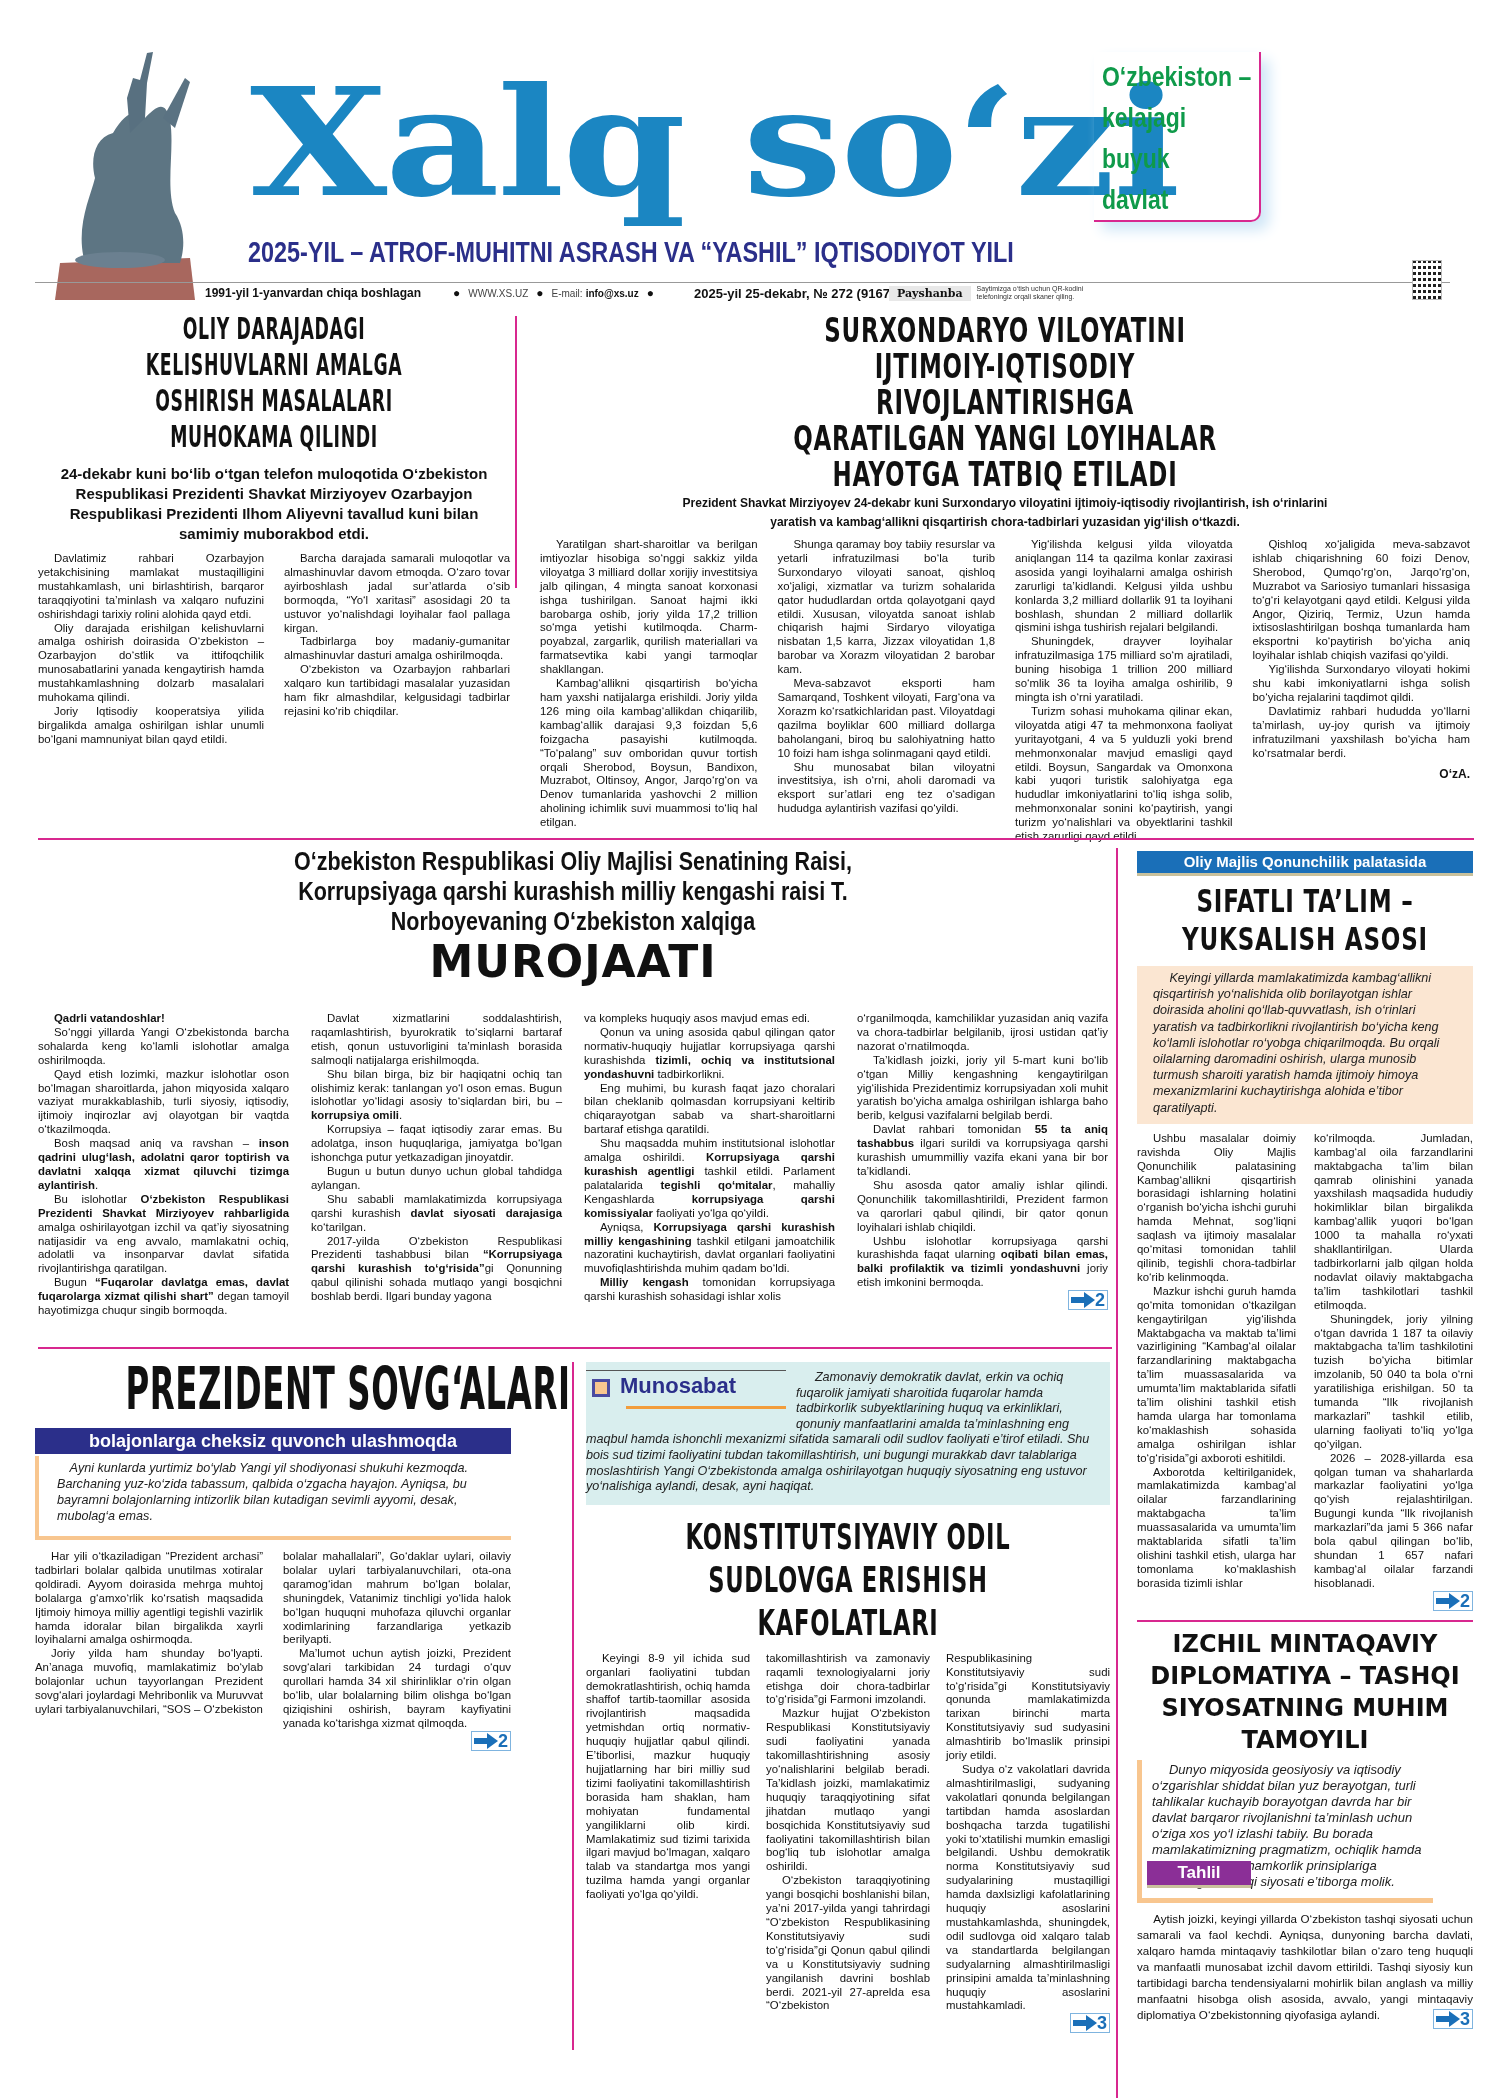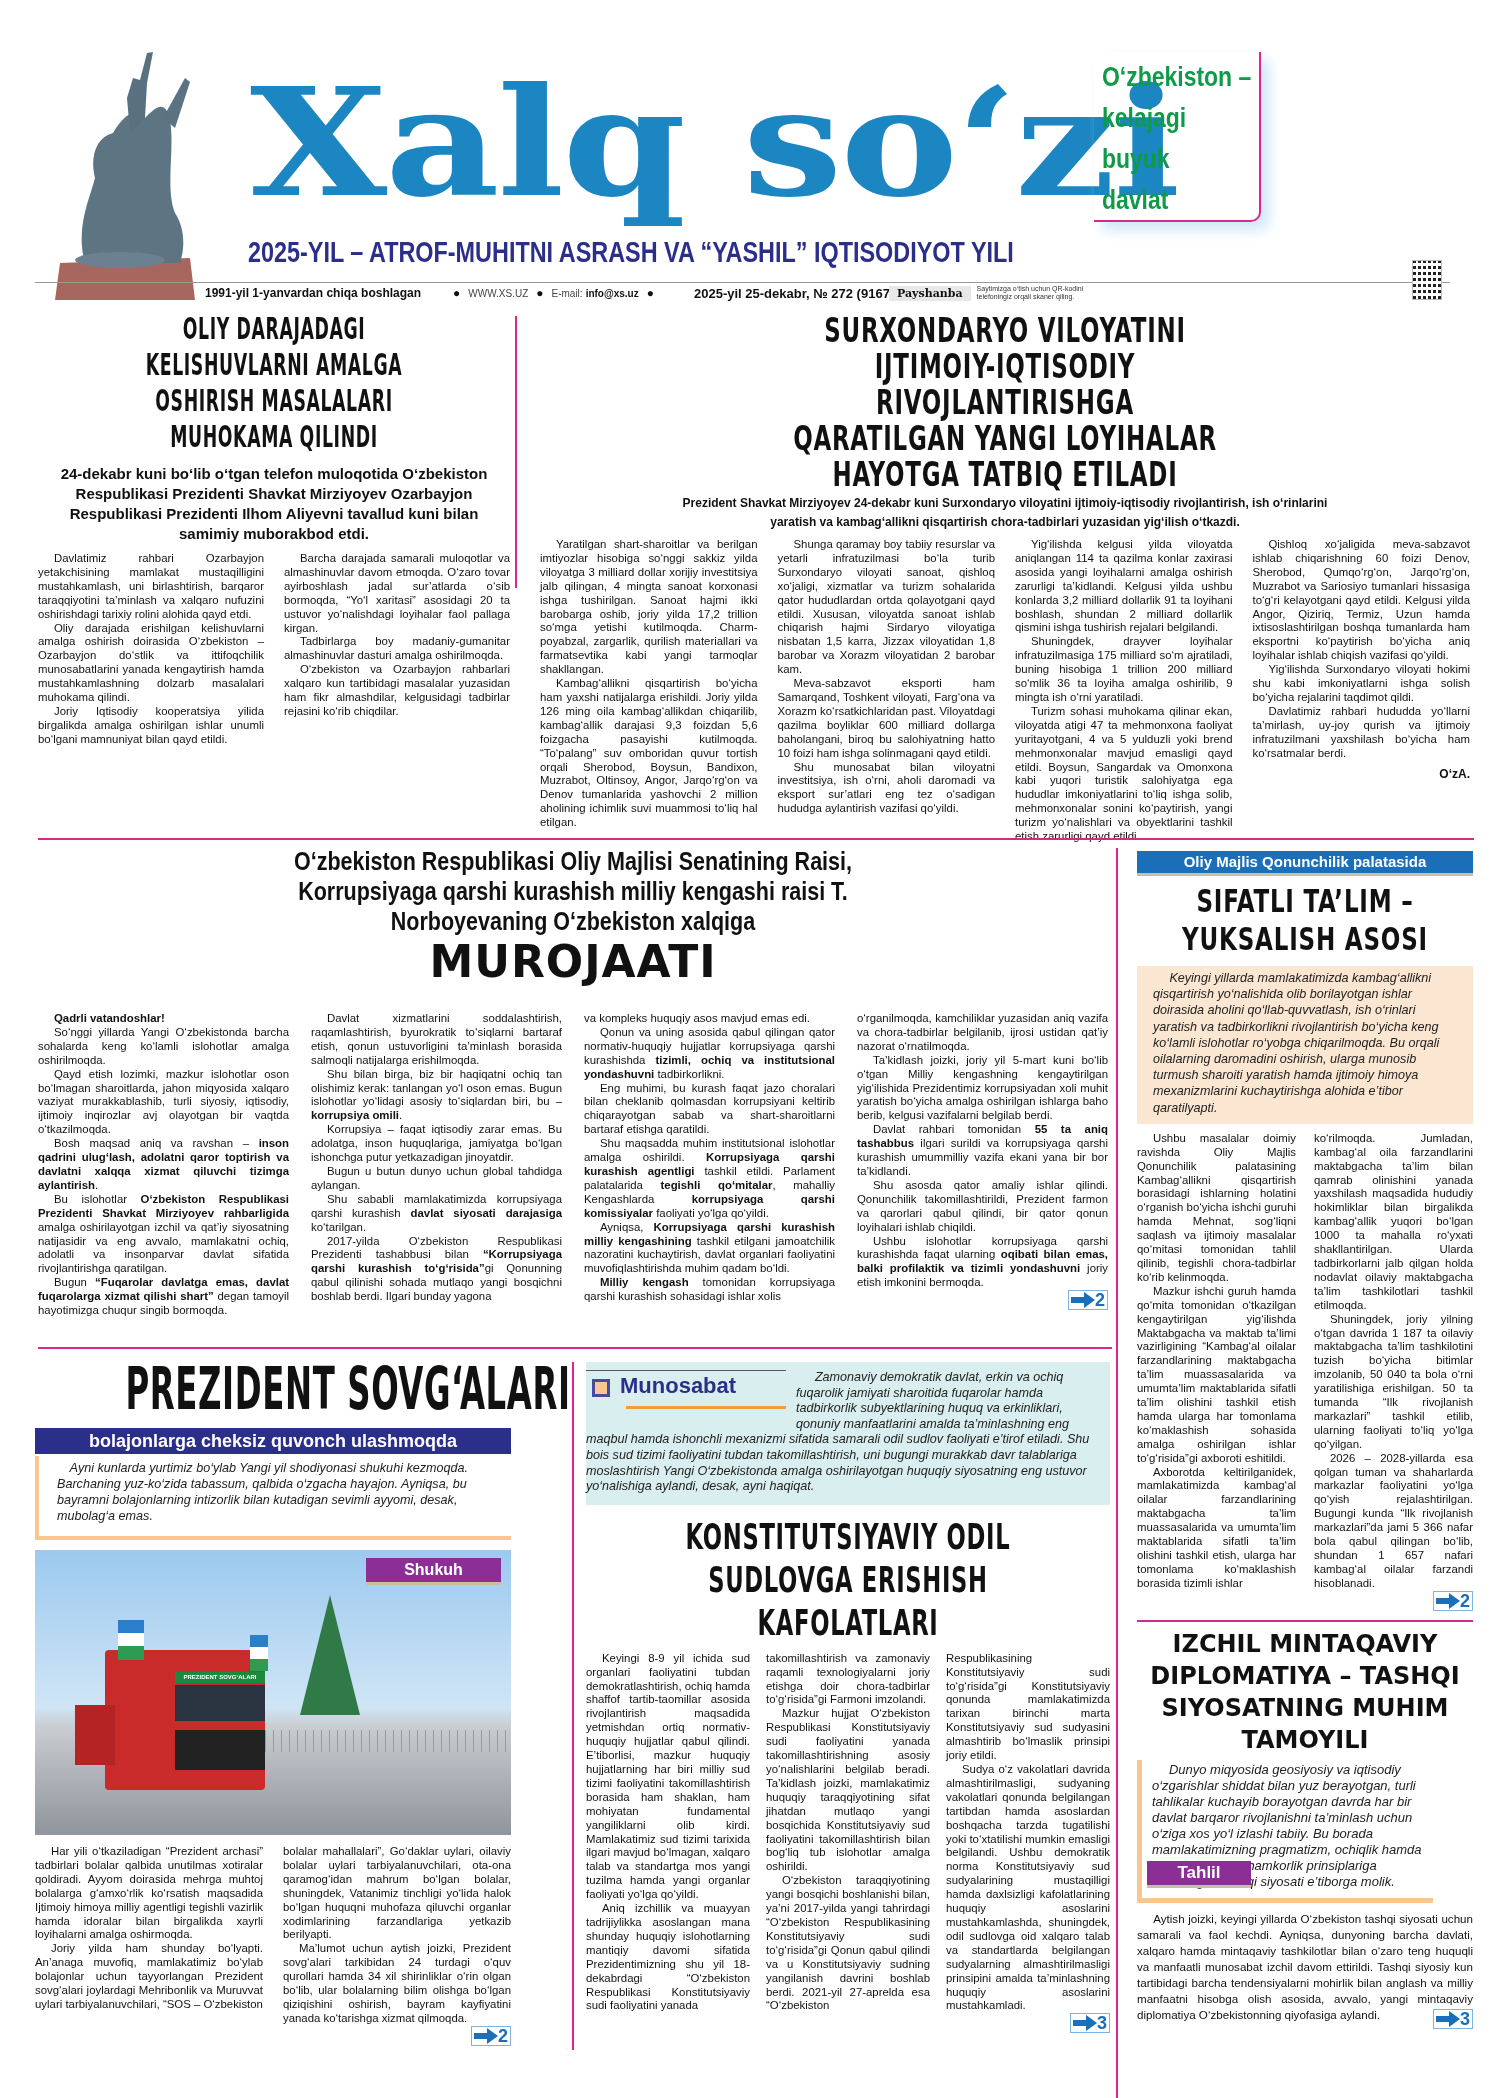--- a/index.html
+++ b/index.html
@@ -178,34 +178,20 @@
   </div>
 </section>
 
 <div class="abs pink-h" style="left:38px;top:1347px;width:1074px"></div>
 <div class="abs pink-h" style="left:1137px;top:1620px;width:336px"></div>
 
 <section class="abs" style="left:35px;top:1356px;width:476px">
   <h1 class="hed" style="font-size:58px;line-height:66px;transform:scaleX(0.62);white-space:nowrap">Prezident sovg‘alari</h1>
   <div style="background:#2b2f8a;color:#fff;font-weight:bold;font-size:18px;line-height:26px;text-align:center;margin-top:6px">bolajonlarga cheksiz quvonch ulashmoqda</div>
   <p style="font-style:italic;font-size:12.6px;line-height:16px;padding:4px 8px 12px 18px;text-indent:1em;border-left:4px solid #f8c68f;border-bottom:4px solid #f8c68f;width:360px;width:100%;margin-top:2px;color:#222">Ayni kunlarda yurtimiz bo‘ylab Yangi yil shodiyonasi shukuhi kezmoqda. Barchaning yuz-ko‘zida tabassum, qalbida o‘zgacha hayajon. Ayniqsa, bu bayramni bolajonlarning intizorlik bilan kutadigan sevimli ayyomi, desak, mubolag‘a emas.</p>
-  <div style="position:relative;margin-top:10px;height:285px;background:linear-gradient(180deg,#9cc9ef 0%,#cfe5f6 55%,#c9ccd0 62%,#8f959c 100%);overflow:hidden">
-    <div style="position:absolute;right:10px;top:8px;width:135px;background:#8b2f97;color:#fff;font-weight:bold;font-size:16px;text-align:center;line-height:24px;border-bottom:3px solid #c9c19c">Shukuh</div>
-    <svg viewBox="0 0 100 200" style="position:absolute;left:265px;top:20px;width:60px;height:170px">
-        <polygon points="50,0 100,200 0,200" fill="#2f7a46"></polygon>
-      </svg>
-    <div style="position:absolute;left:230px;top:180px;width:260px;height:22px;background:repeating-linear-gradient(90deg,#999 0 1px,transparent 1px 8px)"></div>
-    <div style="position:absolute;left:70px;top:100px;width:160px;height:140px;background:#c92a2a;border-radius:4px"></div>
-    <div style="position:absolute;left:140px;top:122px;width:90px;background:#1c8a3e;color:#fff;font-size:6px;font-weight:bold;text-align:center;line-height:11px">PREZIDENT SOVG‘ALARI</div>
-    <div style="position:absolute;left:140px;top:135px;width:90px;height:36px;background:#2a3340"></div>
-    <div style="position:absolute;left:140px;top:180px;width:90px;height:40px;background:#222"></div>
-    <div style="position:absolute;left:40px;top:155px;width:40px;height:60px;background:#b52424"></div>
-    <div style="position:absolute;left:83px;top:70px;width:26px;height:40px;background:linear-gradient(180deg,#2a7fc8 0 33%,#fff 33% 66%,#2e9b50 66%)"></div>
-    <div style="position:absolute;left:215px;top:85px;width:18px;height:36px;background:linear-gradient(180deg,#2a7fc8 0 33%,#fff 33% 66%,#2e9b50 66%)"></div>
-  </div>
   <div class="cols2 body" style="margin-top:10px;column-gap:20px">
     <div>
         <p>Har yili o‘tkaziladigan “Prezident archasi” tadbirlari bolalar qalbida unutilmas xotiralar qoldiradi. Ayyom doirasida mehrga muhtoj bolalarga g‘amxo‘rlik ko‘rsatish maqsadida Ijtimoiy himoya milliy agentligi tegishli vazirlik hamda idoralar bilan birgalikda xayrli loyihalarni amalga oshirmoqda.</p>
         <p>Joriy yilda ham shunday bo‘lyapti. An’anaga muvofiq, mamlakatimiz bo‘ylab bolajonlar uchun tayyorlangan Prezident sovg‘alari joylardagi Mehribonlik va Muruvvat uylari tarbiyalanuvchilari, “SOS – O‘zbekiston</p>
       </div>
     <div>
         <p style="text-indent:0">bolalar mahallalari”, Go‘daklar uylari, oilaviy bolalar uylari tarbiyalanuvchilari, ota-ona qaramog‘idan mahrum bo‘lgan bolalar, shuningdek, Vatanimiz tinchligi yo‘lida halok bo‘lgan huquqni muhofaza qiluvchi organlar xodimlarining farzandlariga yetkazib berilyapti.</p>
         <p>Ma’lumot uchun aytish joizki, Prezident sovg‘alari tarkibidan 24 turdagi o‘quv qurollari hamda 34 xil shirinliklar o‘rin olgan bo‘lib, ular bolalarning bilim olishga bo‘lgan qiziqishini oshirish, bayram kayfiyatini yanada ko‘tarishga xizmat qilmoqda.</p>
       <span class="jump">
           <svg viewBox="0 0 24 16">
@@ -225,21 +211,20 @@
       <span style="position:absolute;left:6px;top:8px;width:18px;height:18px;background:#f8c68f;border:3px solid #4a4aa0"></span>
       <span style="position:absolute;left:34px;top:2px;color:#2b2f8a;font-weight:bold;font-size:22px">Munosabat</span>
       <span style="position:absolute;left:40px;top:35px;width:160px;height:3px;background:#f29d3c"></span>
     </div>
     <p style="font-style:italic;font-size:12.6px;line-height:15.6px;text-indent:1.5em;color:#222">Zamonaviy demokratik davlat, erkin va ochiq fuqarolik jamiyati sharoitida fuqarolar hamda tadbirkorlik subyektlarining huquq va erkinliklari, qonuniy manfaatlarini amalda ta’minlashning eng maqbul hamda ishonchli mexanizmi sifatida samarali odil sudlov faoliyati e’tirof etiladi. Shu bois sud tizimi faoliyatini tubdan takomillashtirish, uni bugungi murakkab davr talablariga moslashtirish Yangi O‘zbekistonda amalga oshirilayotgan huquqiy siyosatning eng ustuvor yo‘nalishiga aylandi, desak, ayni haqiqat.</p>
   </div>
   <h1 class="hed" style="font-size:36px;line-height:43px;margin:10px 0 8px;padding:0 20px;transform:scaleX(0.7)">Konstitutsiyaviy odil sudlovga erishish kafolatlari</h1>
   <div class="cols3 body" style="column-gap:16px">
     <div>
         <p>Keyingi 8-9 yil ichida sud organlari faoliyatini tubdan demokratlashtirish, ochiq hamda shaffof tartib-taomillar asosida rivojlantirish maqsadida yetmishdan ortiq normativ-huquqiy hujjatlar qabul qilindi. E’tiborlisi, mazkur huquqiy hujjatlarning har biri milliy sud tizimi faoliyatini takomillashtirish borasida ham shaklan, ham mohiyatan fundamental yangiliklarni olib kirdi. Mamlakatimiz sud tizimi tarixida ilgari mavjud bo‘lmagan, xalqaro talab va standartga mos yangi tuzilma hamda yangi organlar faoliyati yo‘lga qo‘yildi.</p>
-        <p>Aniq izchillik va muayyan tadrijiylikka asoslangan mana shunday huquqiy islohotlarning mantiqiy davomi sifatida Prezidentimizning shu yil 18-dekabrdagi “O‘zbekiston Respublikasi Konstitutsiyaviy sudi faoliyatini yanada</p>
       </div>
     <div>
         <p style="text-indent:0">takomillashtirish va zamonaviy raqamli texnologiyalarni joriy etishga doir chora-tadbirlar to‘g‘risida”gi Farmoni imzolandi.</p>
         <p>Mazkur hujjat O‘zbekiston Respublikasi Konstitutsiyaviy sudi faoliyatini yanada takomillashtirishning asosiy yo‘nalishlarini belgilab beradi. Ta’kidlash joizki, mamlakatimiz huquqiy taraqqiyotining sifat jihatdan mutlaqo yangi bosqichida Konstitutsiyaviy sud faoliyatini takomillashtirish bilan bog‘liq tub islohotlar amalga oshirildi.</p>
         <p>O‘zbekiston taraqqiyotining yangi bosqichi boshlanishi bilan, ya’ni 2017-yilda yangi tahrirdagi “O‘zbekiston Respublikasining Konstitutsiyaviy sudi to‘g‘risida”gi Qonun qabul qilindi va u Konstitutsiyaviy sudning yangilanish davrini boshlab berdi. 2021-yil 27-aprelda esa “O‘zbekiston</p>
       </div>
     <div>
         <p style="text-indent:0">Respublikasining Konstitutsiyaviy sudi to‘g‘risida”gi Konstitutsiyaviy qonunda mamlakatimizda tarixan birinchi marta Konstitutsiyaviy sud sudyasini almashtirib bo‘lmaslik prinsipi joriy etildi.</p>
         <p>Sudya o‘z vakolatlari davrida almashtirilmasligi, sudyaning vakolatlari qonunda belgilangan tartibdan hamda asoslardan boshqacha tarzda tugatilishi yoki to‘xtatilishi mumkin emasligi belgilandi. Ushbu demokratik norma Konstitutsiyaviy sud sudyalarining mustaqilligi hamda daxlsizligi kafolatlarining huquqiy asoslarini mustahkamlashda, shuningdek, odil sudlovga oid xalqaro talab va standartlarda belgilangan sudyalarning almashtirilmasligi prinsipini amalda ta’minlashning huquqiy asoslarini mustahkamladi.</p>
       <span class="jump">

